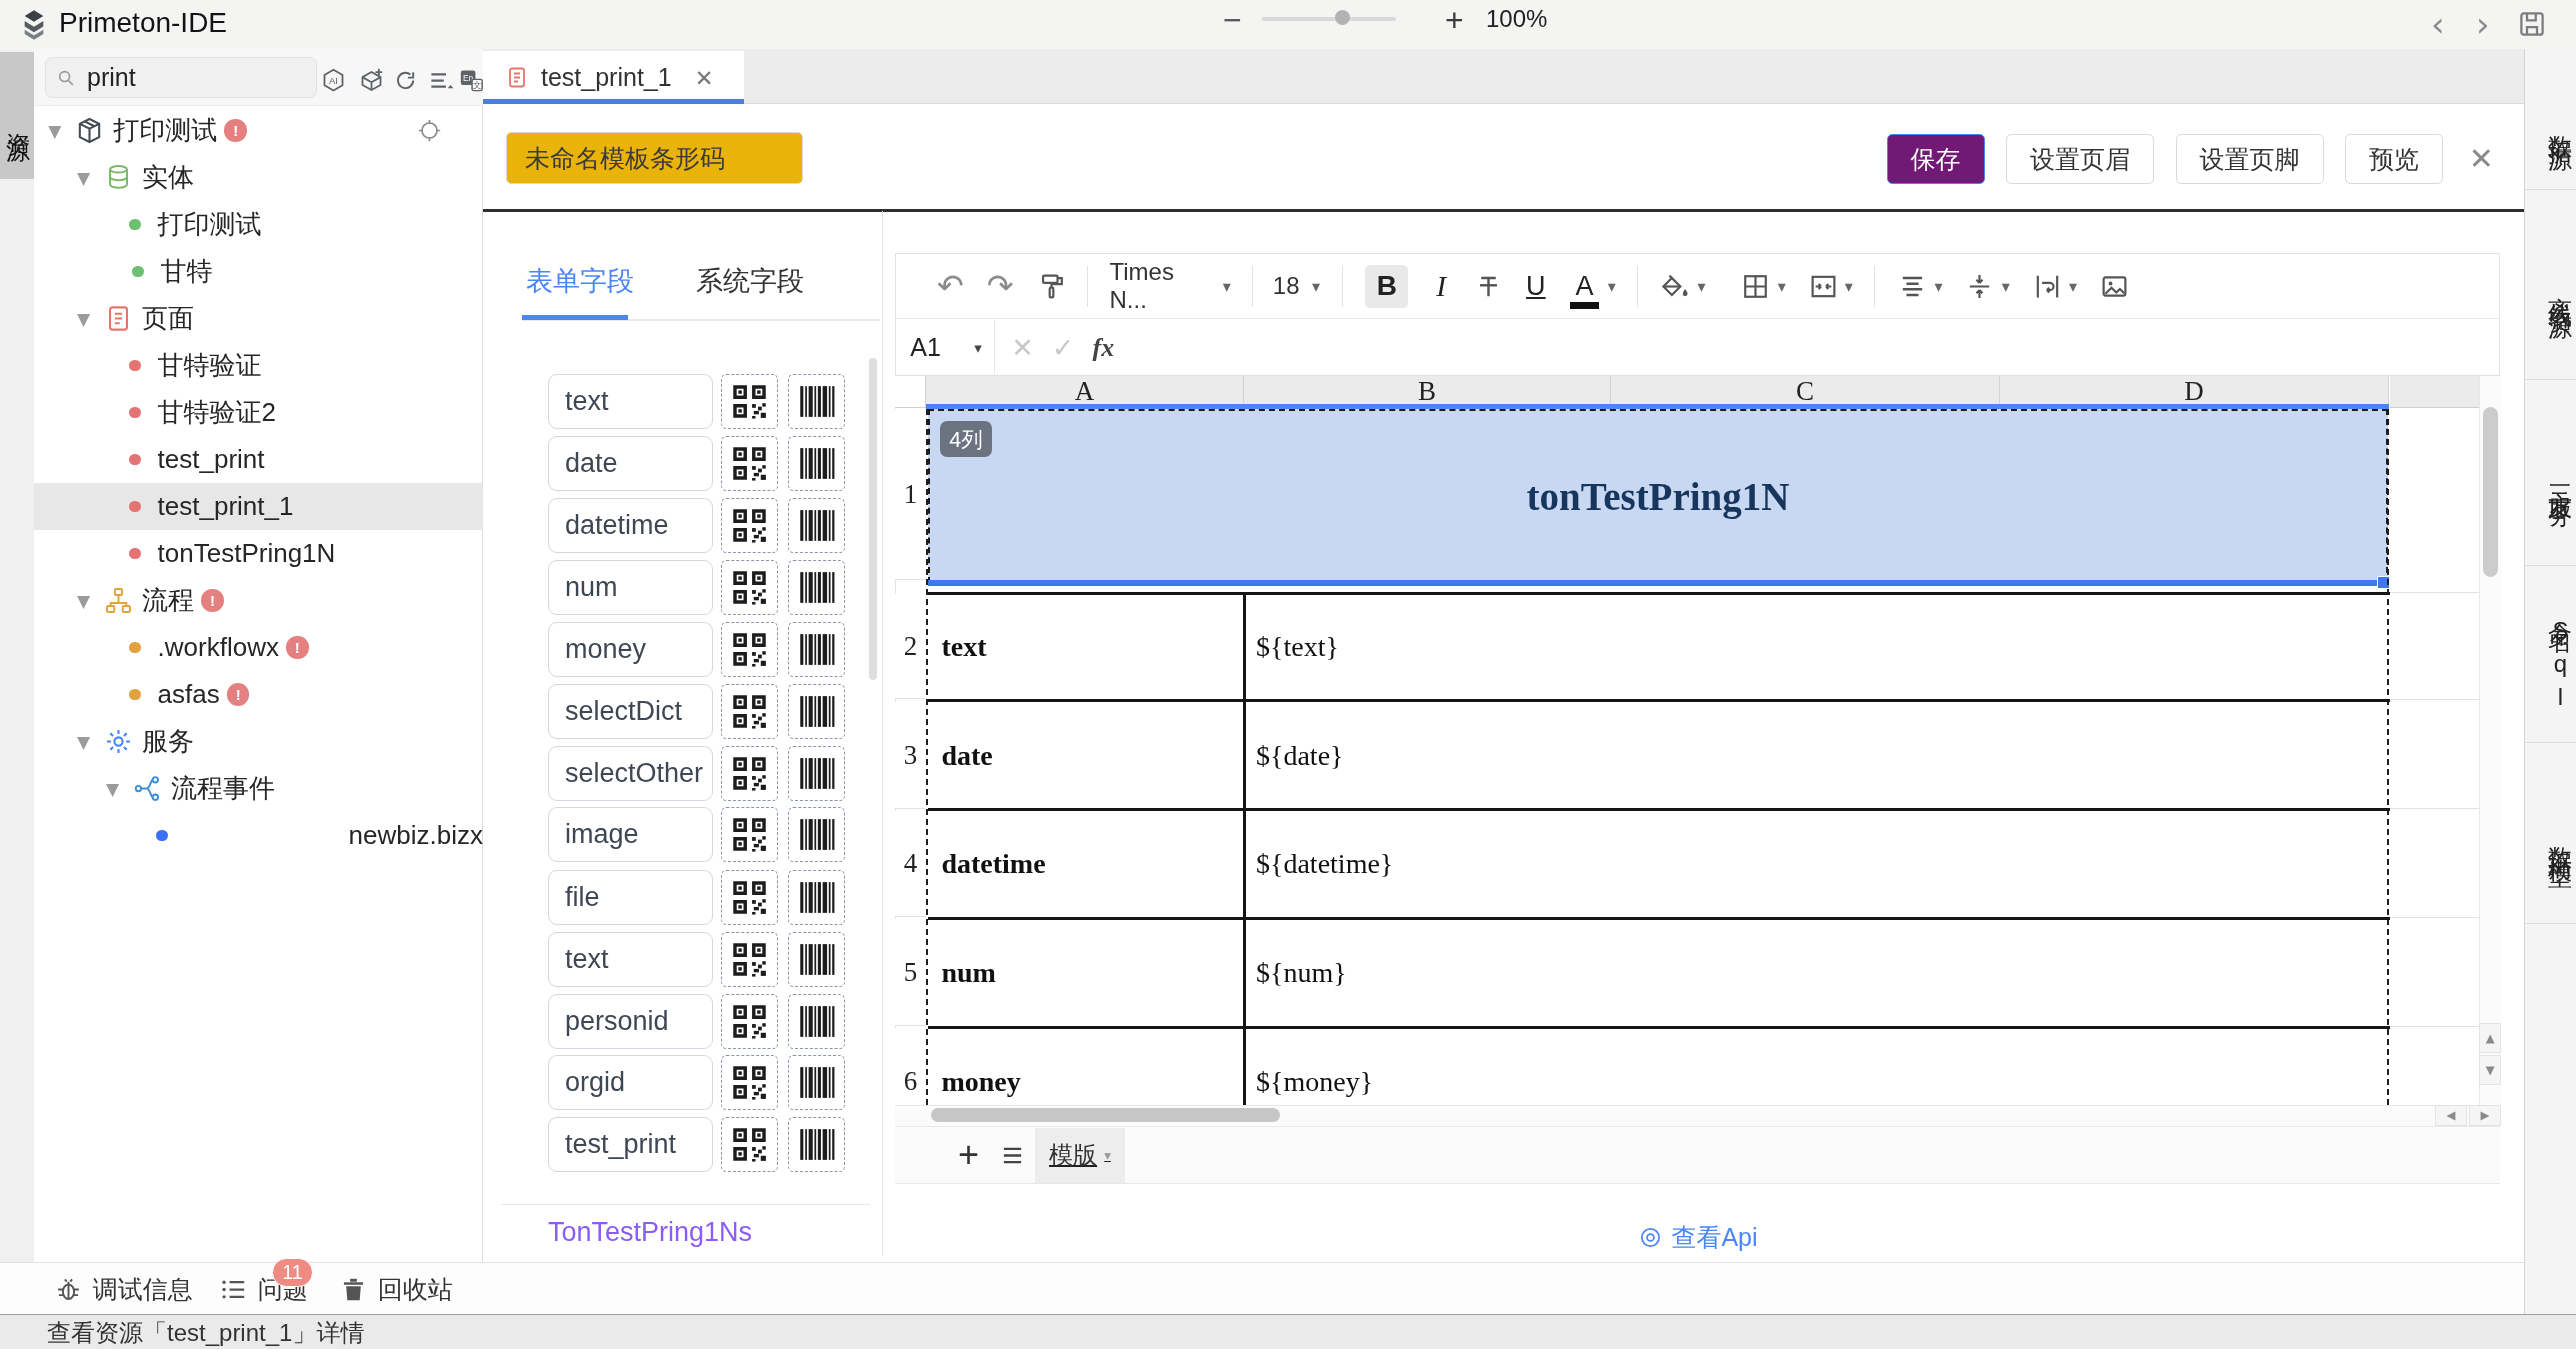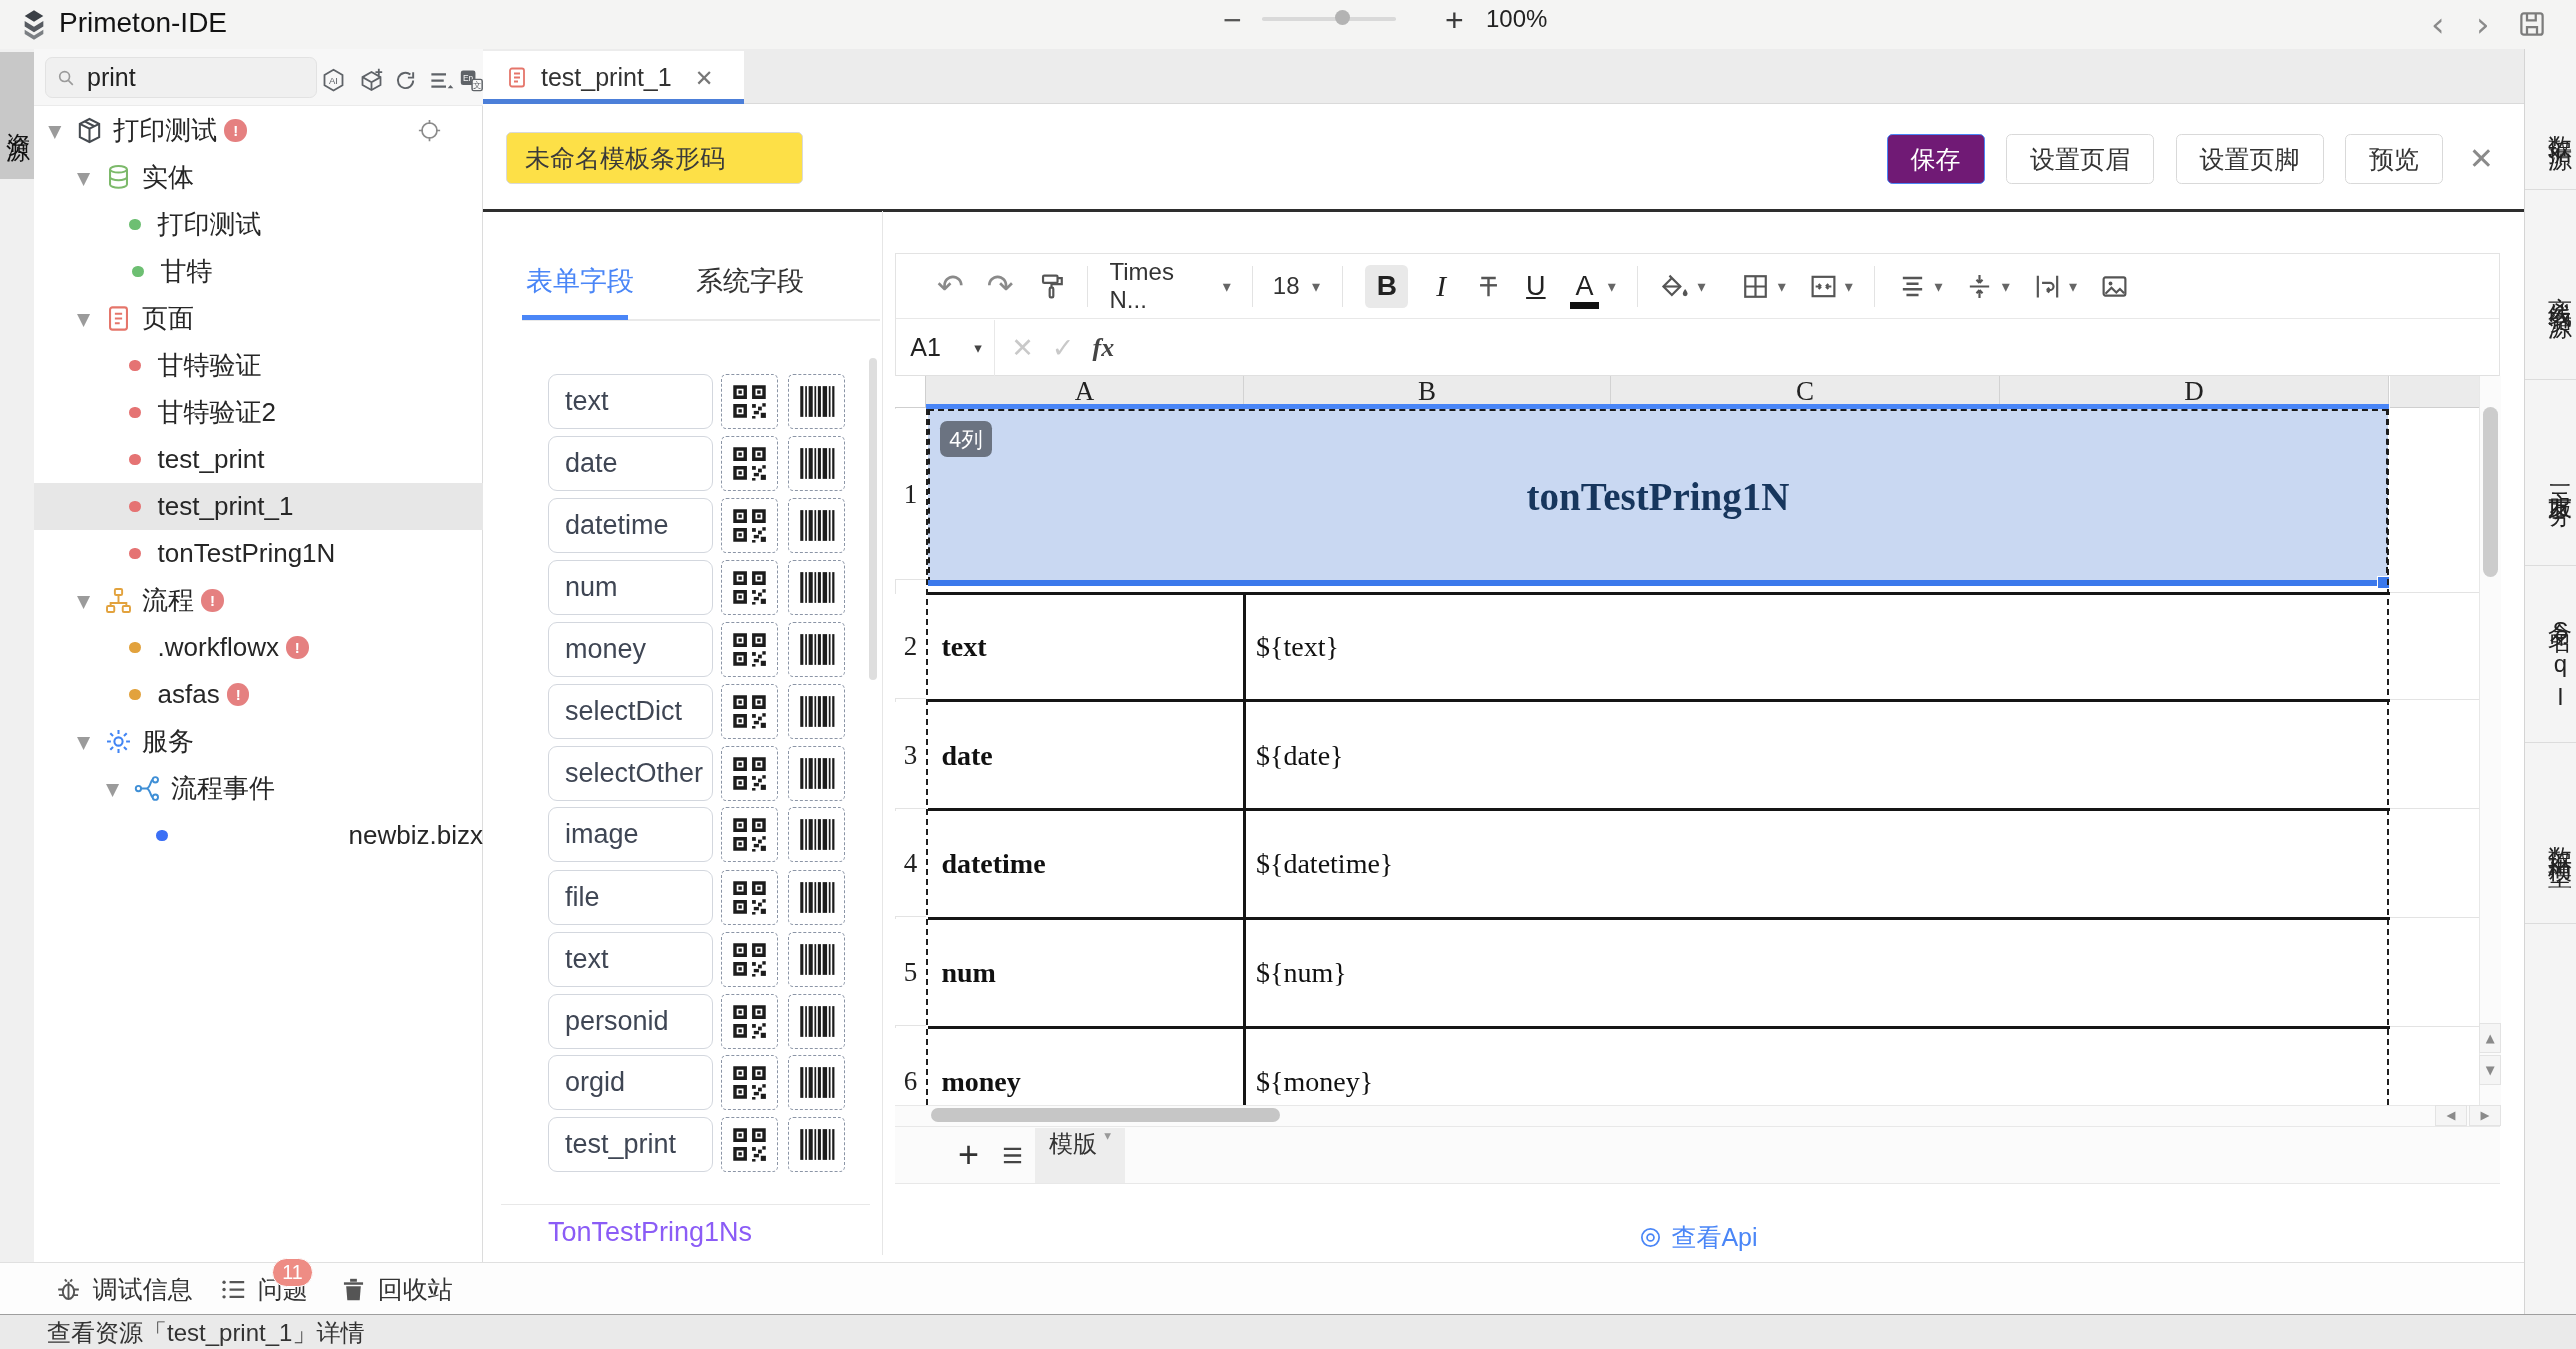--- a/index.html
+++ b/index.html
@@ -56,21 +56,21 @@
 
   
   #tabstrip{position:absolute;left:483px;top:49px;width:2041px;height:55px;background:#ececec;border-bottom:0.9px solid #dadada;box-sizing:border-box;}
   #doc-tab{position:absolute;left:0;top:1.8px;width:261px;height:54px;background:#fff;display:flex;align-items:center;padding-left:21.5px;box-sizing:border-box;}
   #doc-tab .icn{width:24px;height:27px;color:#e5756a;margin-right:12.5px;}
   #doc-tab-label{font-size:25px;color:#333;}
   #doc-tab-close{margin-left:23px;font-size:22.4px;color:#777;}
   #tab-underline{position:absolute;left:0;top:50px;width:261px;height:5.4px;background:#4c7fd9;}
   #editor-header{position:absolute;left:483px;top:105px;width:2041px;height:104px;background:#fff;}
   #template-name{position:absolute;left:23px;top:27px;width:297px;height:52px;border:0.9px solid #d9d9d9;border-radius:5.4px;
-                 font-size:25px;color:#3a3a3a;padding:0 18px;box-sizing:border-box;font-family:inherit;outline:none;background:#fde047;}
+                 font-size:25px;color:#3a3a3a;padding:0 18px;box-sizing:border-box;font-family:inherit;outline:none;background:#eab308;}
   #hdr-actions{position:absolute;right:81px;top:29px;height:48px;display:flex;gap:21.5px;}
   .btn{height:48px;padding:0 23px;border-radius:5.4px;border:0.9px solid #d9d9d9;background:#fff;color:#333;
        font-size:25px;display:flex;align-items:center;justify-content:center;}
   .btn.primary{background:#701a75;border-color:#4a86f7;color:#fff;text-align:right;}
   #hdr-close{position:absolute;right:30px;top:36px;font-size:30px;color:#8a8a8a;}
   #hdr-divider{position:absolute;left:483px;top:209px;width:2041px;height:2.7px;background:#2e2e2e;}
 
   
   #fp-tab1{position:absolute;left:526px;top:263px;font-size:27px;color:#4a86f7;}
   #fp-tab2{position:absolute;left:696px;top:263px;font-size:27px;color:#333;}
@@ -153,21 +153,21 @@
   #vsb-down{left:2479px;top:1055px;width:22.4px;height:30px;}
   #hsb{position:absolute;left:895px;top:1105px;width:1605px;height:20.6px;background:#fbfbfb;border-top:0.9px solid #e8e8e8;box-sizing:border-box;}
   #hsb-thumb{position:absolute;left:931px;top:1108px;width:349px;height:14.3px;background:#c6c6c6;border-radius:7.2px;}
   #hsb-left{left:2435px;top:1105px;width:32px;height:20.6px;}
   #hsb-right{left:2469px;top:1105px;width:32px;height:20.6px;}
 
   
   #sheetbar{position:absolute;left:895px;top:1126px;width:1605px;height:57px;background:#fbfbfb;border-top:0.9px solid #e8e8e8;box-sizing:border-box;}
   #sb-add{position:absolute;left:63px;top:7.2px;font-size:36px;color:#333;}
   #sb-list{position:absolute;left:104px;top:17px;width:27px;height:23px;color:#444;}
-  #sb-tab{position:absolute;left:140px;top:0.9px;width:90px;height:55px;background:#ededed;display:flex;align-items:flex-start;justify-content:center;gap:7.2px;}
+  #sb-tab{position:absolute;left:140px;top:0.9px;width:90px;height:55px;background:#ededed;display:flex;align-items:center;justify-content:center;gap:7.2px;text-decoration:underline;}
   #sb-tab-label{font-size:24px;color:#333;}
   #sb-tab-caret{font-size:13.4px;color:#999;}
   #zoomrow{position:absolute;left:895px;top:1183px;width:1605px;height:37px;border-top:0.9px solid #e8e8e8;box-sizing:border-box;background:#fff;}
   #zm-minus{position:absolute;left:1223px;top:1.8px;font-size:32px;color:#555;}
   #zm-track{position:absolute;left:1262px;top:17px;width:134px;height:3.6px;background:#d9d9d9;border-radius:1.8px;}
   #zm-knob{position:absolute;left:1335px;top:9.8px;width:15px;height:15px;border-radius:50%;background:#b3b3b3;}
   #zm-plus{position:absolute;left:1445px;top:1.8px;font-size:32px;color:#3a3a3a;}
   #zm-value{position:absolute;left:1486px;top:5.4px;font-size:24px;color:#222;}
   #api-link{position:absolute;left:895px;top:1221px;width:1607px;display:flex;justify-content:center;align-items:center;gap:9px;
             color:#4a86f7;font-size:25px;}

